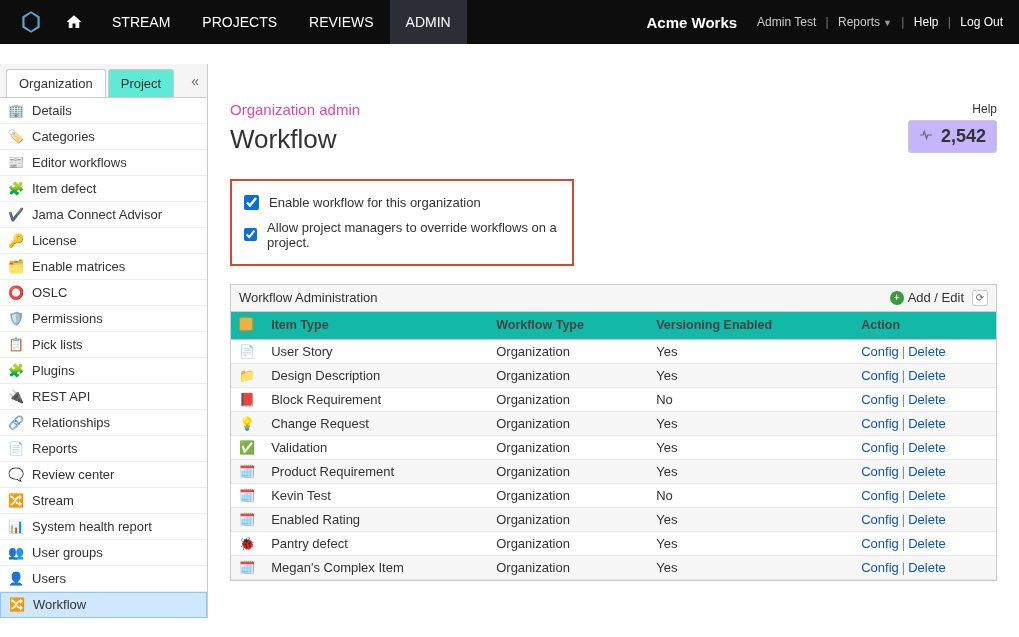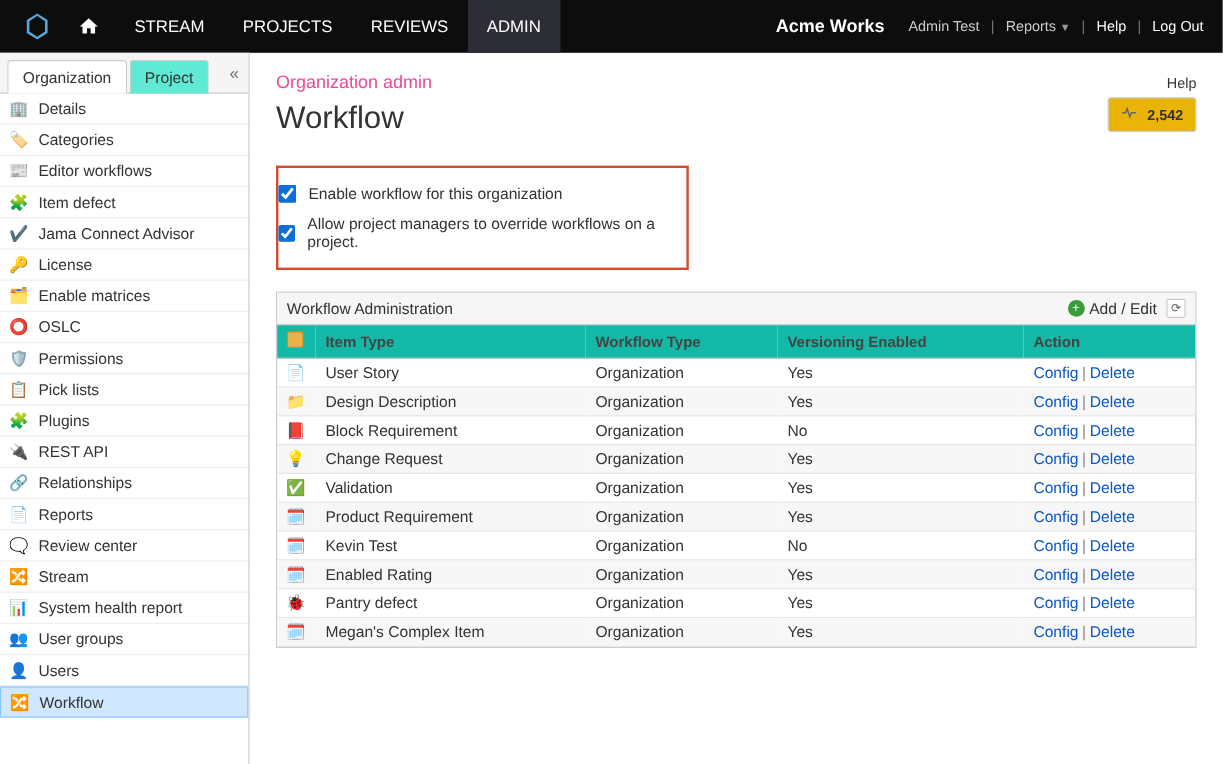--- a/index.html
+++ b/index.html
@@ -10,41 +10,41 @@
   .topnav .home { width: 44px; height: 44px; display: flex; align-items: center; justify-content: center; font-size: 18px; }
   .topnav .navitem { padding: 0 16px; height: 44px; display: flex; align-items: center; font-size: 14px; font-weight: 500; cursor: pointer; }
   .topnav .navitem.active { background: #2d2d35; }
   .topnav .spacer { flex: 1; }
   .topnav .org { font-size: 15px; font-weight: 600; padding-right: 20px; }
   .topnav .userlinks { font-size: 12px; color: #ccc; padding-right: 16px; }
   .topnav .userlinks span { cursor: pointer; }
   .topnav .sep { color: #777; margin: 0 6px; }
   .topnav .caret { font-size: 9px; color: #999; margin-left: 3px; }
 
-  .body { display: flex; height: calc(637px - 44px); }
+  .body { display: flex; height: calc(637px - 44px); align-items: center; }
   .sidebar { width: 208px; border-right: 1px solid #ccc; background: #fff; overflow-y: auto; }
   .tabs { display: flex; align-items: center; border-bottom: 1px solid #ccc; background: #f5f5f5; height: 34px; padding: 6px 6px 0 6px; position: relative; }
   .tabs .tab { padding: 6px 12px; border: 1px solid #ccc; border-bottom: none; background: #5eead4; border-radius: 3px 3px 0 0; margin-right: 2px; font-size: 13px; cursor: pointer; height: 28px; display:flex; align-items:center;}
   .tabs .tab.active { background: #fff; }
   .tabs .collapse { position: absolute; right: 8px; top: 9px; font-size: 14px; color: #666; cursor: pointer; }
   .sidelist { list-style: none; }
   .sidelist li { display: flex; align-items: center; height: 26px; padding: 0 8px; border-bottom: 1px solid #eee; cursor: pointer; font-size: 13px; color: #333; }
   .sidelist li.selected { background: #cfe8ff; border: 1px solid #8cc6ff; }
   .sidelist .sicon { width: 16px; height: 16px; margin-right: 8px; display:inline-flex; align-items:center; justify-content:center; font-size:13px; }
 
   .main { flex: 1; padding: 16px 22px; overflow-y: auto; }
   .main .maintop { display: flex; justify-content: space-between; align-items: center; }
   .main .bc { font-size: 15px; color: #ec4899; }
   .main .helpr { font-size: 12px; color: #333; cursor: pointer; }
   .main h1 { font-size: 26px; font-weight: 400; margin-top: 6px; }
   .titlerow { display: flex; justify-content: space-between; align-items: center; margin-bottom: 24px; }
-  .counter { border: 1px solid #ccc; background: #eab308; border-radius: 3px; padding: 5px 10px; font-size: 12px; display: flex; align-items: center; gap: 8px; }
+  .counter { border: 1px solid #ccc; background: #c4b5fd; border-radius: 3px; padding: 5px 10px; font-size: 18px; display: flex; align-items: center; gap: 8px; }
   .counter .pulse { font-size: 13px; color: #666; }
 
-  .redbox { border: 2px solid #d44a2e; padding: 14px 0; width: 344px; margin-bottom: 18px; }
+  .redbox { border: 2px solid #d44a2e; padding: 14px 12px; width: 344px; margin-bottom: 18px; }
   .redbox label { display: flex; align-items: center; font-size: 13px; margin-bottom: 10px; }
   .redbox label:last-child { margin-bottom: 0; }
   .redbox input[type=checkbox] { width: 15px; height: 15px; margin-right: 10px; accent-color: #0a6fd8; }
 
   .panel { border: 1px solid #ccc; }
   .panel .panelhead { display: flex; justify-content: space-between; align-items: center; background: #f6f6f6; border-bottom: 1px solid #ccc; padding: 5px 8px; font-size: 13px; }
   .panel .panelhead .actions { display: flex; align-items: center; gap: 8px; }
   .addedit { color: #333; cursor: pointer; display: flex; align-items: center; gap: 4px; }
   .addplus { width: 14px; height: 14px; border-radius: 50%; background: #3a9b3a; color: #fff; font-size: 11px; display:inline-flex; align-items:center; justify-content:center; line-height:1; }
   .refresh { width: 16px; height: 16px; border: 1px solid #ccc; background:#fff; border-radius:2px; font-size:10px; display:inline-flex; align-items:center; justify-content:center; cursor:pointer; color:#666;}

